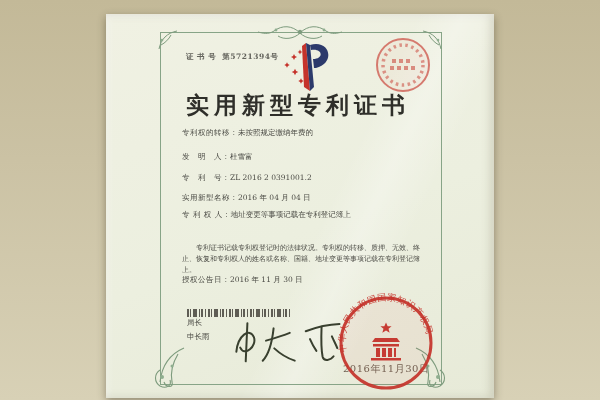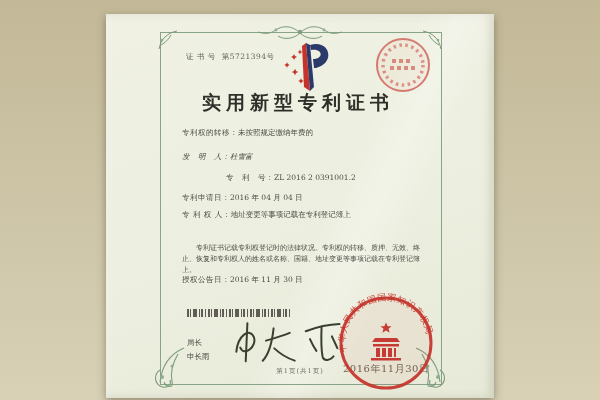--- a/index.html
+++ b/index.html
@@ -15,44 +15,44 @@
   }
   .sheen{
     position:absolute;left:0;top:0;width:100%;height:100%;pointer-events:none;
     background:linear-gradient(115deg,transparent 55%,rgba(255,255,255,.28) 63%,transparent 72%);
   }
   .frame{
     position:absolute;left:160px;top:32px;width:280px;height:351px;
     border:1px solid #87a487;
   }
   .ornament{position:absolute;}
-  .cert-no{position:absolute;left:186px;top:52px;font-size:7.5px;color:#63635c;letter-spacing:.5px;white-space:nowrap;}
+  .cert-no{position:absolute;left:186px;top:52px;font-size:7.5px;color:#63635c;letter-spacing:.5px;white-space:nowrap;font-weight:bold;}
   .cert-no .num{margin-left:3px;}
   .logo{position:absolute;left:272px;top:37px;}
   .stamp{position:absolute;left:374px;top:36px;opacity:.88;}
   .title{
     position:absolute;left:160px;top:90px;width:276px;text-align:center;
-    font-size:19px;font-weight:700;color:#2f2f2a;letter-spacing:5px;white-space:nowrap;
+    font-size:23px;font-weight:700;color:#2f2f2a;letter-spacing:5px;white-space:nowrap;
   }
   .fields{position:absolute;left:182px;top:124px;width:240px;font-size:7.5px;color:#4b4b45;}
   .frow{position:absolute;left:0;white-space:nowrap;}
   .frow .lab{letter-spacing:.5px;}
   .paras{
     position:absolute;left:182px;top:243px;width:238px;
     font-size:7px;line-height:1.57;color:#4c4c46;text-align:justify;
   }
   .paras p{margin:0 0 1px 0;text-indent:2em;}
   .barcode{
     position:absolute;left:187px;top:309px;width:104px;height:8px;
     background:
       repeating-linear-gradient(90deg,#3d3a33 0 1px,transparent 1px 3px),
       repeating-linear-gradient(90deg,#3d3a33 0 2px,transparent 2px 7px);
     opacity:.8;
   }
-  .signer{position:absolute;left:187px;top:336px;font-size:7.5px;color:#4b4b45;line-height:14px;}
+  .signer{position:absolute;left:187px;top:316px;font-size:7.5px;color:#4b4b45;line-height:14px;}
   .sig{position:absolute;left:222px;top:316px;transform:rotate(-2deg);}
   .seal-date{position:absolute;left:343px;top:362px;font-size:10px;color:#6f6253;letter-spacing:.5px;}
   .seal{position:absolute;left:335px;top:292px;}
   .footer{position:absolute;left:160px;top:367px;width:280px;text-align:center;font-size:6.5px;color:#6c6c62;letter-spacing:1px;}
 </style>
 </head>
 <body>
 
 <div class="stage">
   <div class="paper">
@@ -137,28 +137,28 @@
         <rect x="37" y="30" width="4" height="4"></rect>
     </g>
   </svg>
 
   <div class="title">实用新型专利证书</div>
 
   <div class="fields">
     <div class="frow" style="top:4px;">
       <span class="lab">专利权的转移：</span><span class="val">未按照规定缴纳年费的</span>
     </div>
-    <div class="frow" style="top:28px;font-style:italic;">
+    <div class="frow" style="top:28px;">
       <span class="lab">发　明　人：</span><span class="val">杜雪富</span>
     </div>
-    <div class="frow" style="top:49px;margin-left:44px;">
+    <div class="frow" style="top:49px;">
       <span class="lab">专　利　号：</span><span class="val">ZL 2016 2 0391001.2</span>
     </div>
     <div class="frow" style="top:69px;">
-      <span class="lab">专利申请日：</span><span class="val">2016 年 04 月 04 日</span>
+      <span class="lab">实用新型名称：</span><span class="val">2016 年 04 月 04 日</span>
     </div>
     <div class="frow" style="top:86px;">
       <span class="lab">专 利 权 人：</span><span class="val">地址变更等事项记载在专利登记簿上</span>
     </div>
     <div class="frow" style="top:106px;margin-top:45px;">
       <span class="lab">授权公告日：</span><span class="val">2016 年 11 月 30 日</span>
     </div>
   </div>
 
   <div class="paras">
@@ -201,14 +201,13 @@
       <path d="M37,50 h28 l-3,-4 h-22 z"></path>
       <rect x="38" y="52" width="26" height="2.5"></rect>
       <rect x="41" y="56" width="4" height="9"></rect>
       <rect x="47" y="56" width="4" height="9"></rect>
       <rect x="53" y="56" width="4" height="9"></rect>
       <rect x="59" y="56" width="2" height="9"></rect>
       <rect x="36" y="66" width="30" height="2.5"></rect>
     </g>
   </svg>
 
-  <div class="footer">第1页(共1页)</div>
 </div>
 
 </body></html>

